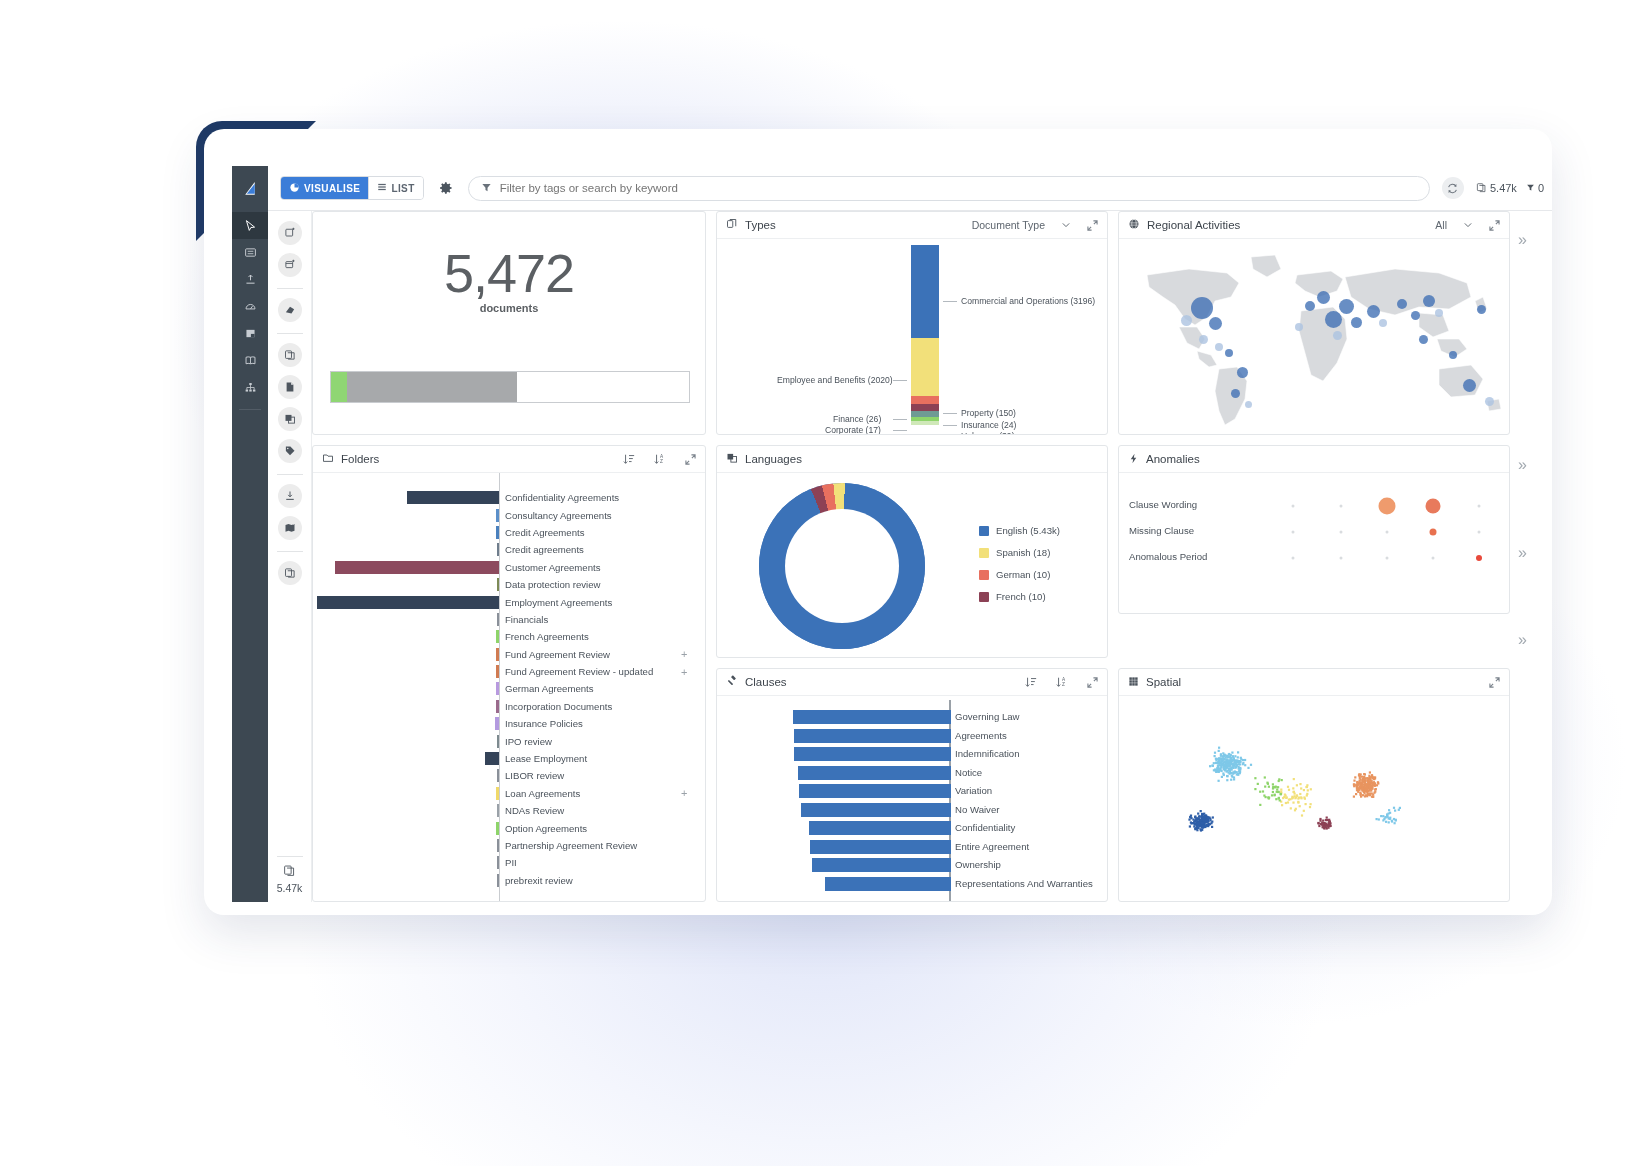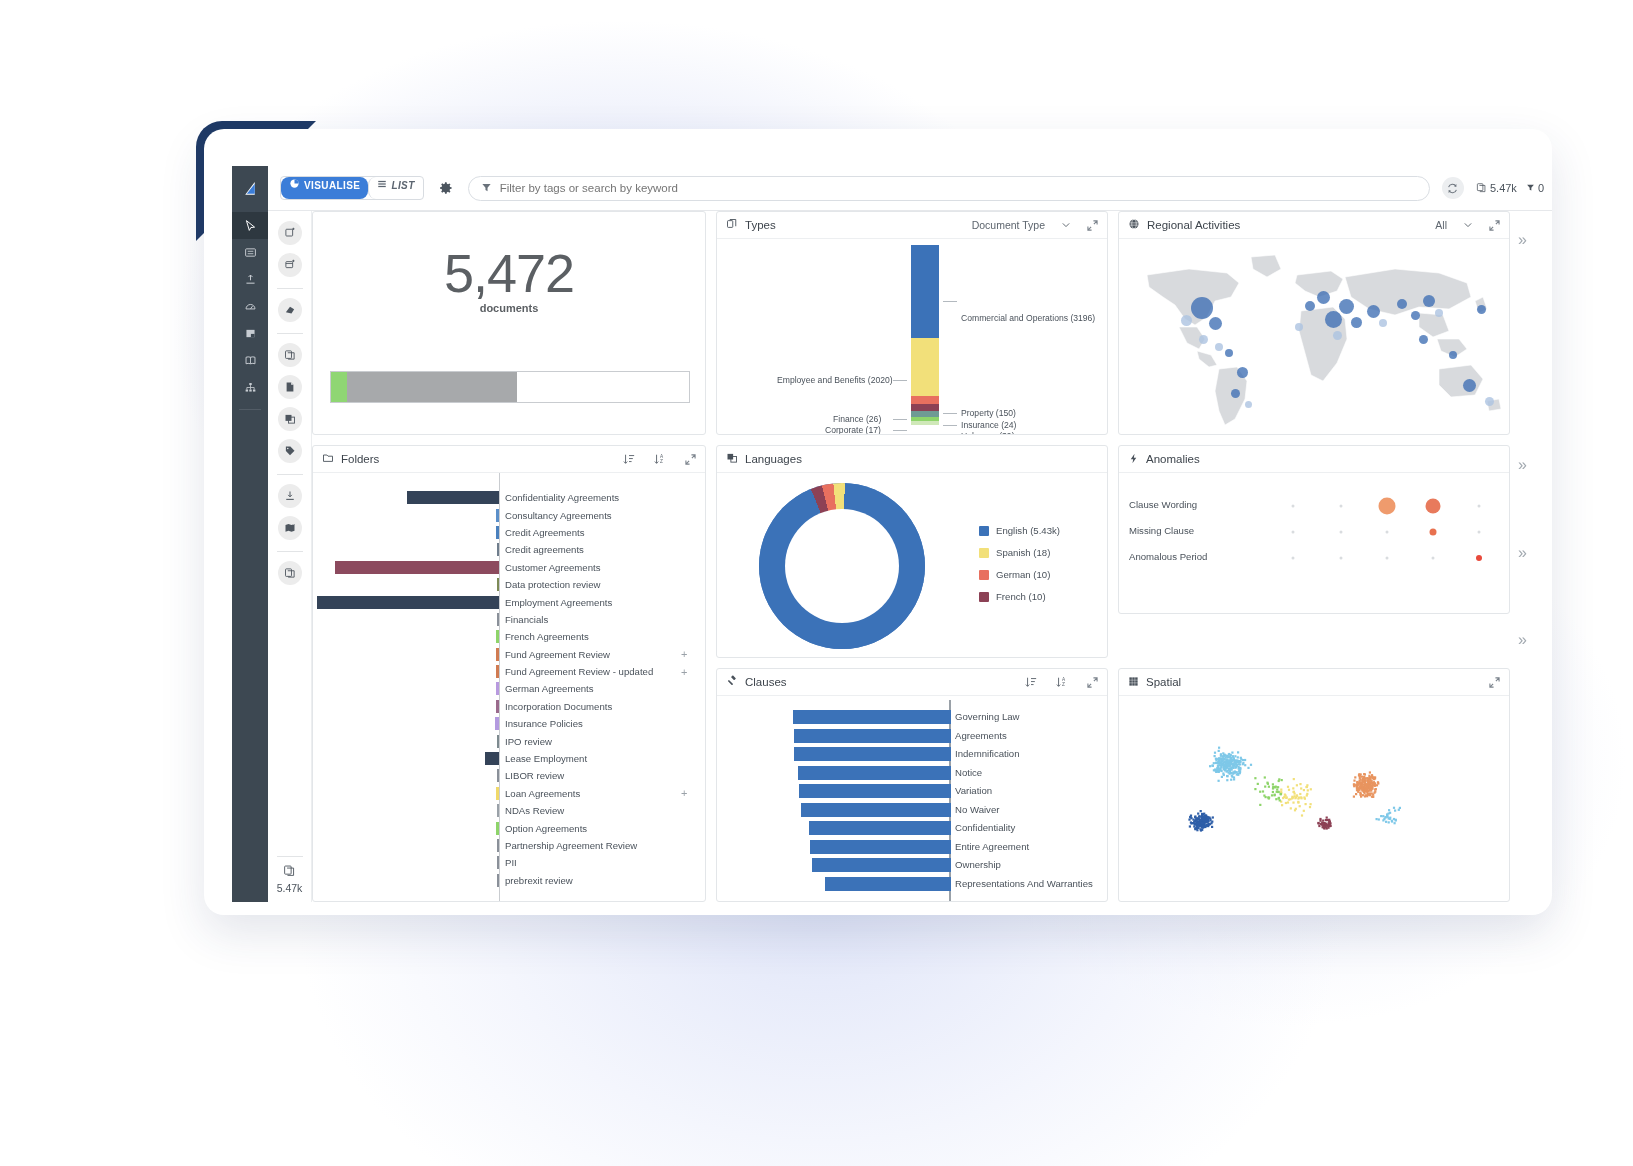--- a/index.html
+++ b/index.html
@@ -40,26 +40,26 @@
     position: absolute; left: 268px; top: 166px; width: 1284px; height: 45px;
     background: #ffffff; border-bottom: 1px solid #e6e8eb;
     display: flex; align-items: center; padding: 0 8px 0 6px;
   }
   .seg {
     display: flex; align-items: center; height: 24px;
     border: 1px solid #d8dce1; border-radius: 4px; overflow: hidden;
     margin-left: 6px;
   }
   .seg-btn {
-    display: flex; align-items: flex-end; gap: 4px;
-    height: 100%; padding: 8px 8px; font-size: 10px; letter-spacing: .4px;
-    font-weight: 600; color: #5c6570; background: #fff; cursor: pointer; border-radius: 8px;
+    display: flex; align-items: center; gap: 4px;
+    height: 100%; padding: 0 8px; font-size: 10px; letter-spacing: .4px;
+    font-weight: 600; color: #5c6570; background: #fff; cursor: pointer;
   }
   .seg-btn.active { background: #3b7dd8; color: #fff; }
-  .seg-btn + .seg-btn { border-left: 1px solid #d8dce1; font-style: italic; }
+  .seg-btn + .seg-btn { border-left: 1px solid #d8dce1; }
   .gear-btn {
     margin-left: 12px; width: 20px; height: 20px; display: flex;
     align-items: center; justify-content: center; cursor: pointer; color: #4c555f;
   }
   .search-wrap {
     flex: 1; margin-left: 12px; height: 25px;
     border: 1px solid #dadee3; border-radius: 13px;
     display: flex; align-items: center; padding: 0 12px; gap: 8px;
     background: #fff;
   }
@@ -425,21 +425,21 @@
       <div class="types-bar">
         <div style="height:51.5%;background:#3b72b8"></div>
         <div style="height:32.6%;background:#f2e07a"></div>
         <div style="height:4.4%;background:#e8705f"></div>
         <div style="height:3.9%;background:#8c4155"></div>
         <div style="height:3.3%;background:#6f9b94"></div>
         <div style="height:2.2%;background:#8ed46a"></div>
         <div style="height:2.1%;background:#cfe8b8"></div>
       </div>
       <div class="leader" style="left:226px; top:62px; width:14px;"></div>
-      <div class="tlabel" style="left:244px; top:74px;">Commercial and Operations (3196)</div>
+      <div class="tlabel" style="left:244px; top:57px;">Commercial and Operations (3196)</div>
 
       <div class="leader" style="left:176px; top:141px; width:14px;"></div>
       <div class="tlabel" style="left:60px; top:136px;">Employee and Benefits (2020)</div>
 
       <div class="leader" style="left:226px; top:174px; width:14px;"></div>
       <div class="tlabel" style="left:244px; top:169px;">Property (150)</div>
 
       <div class="leader" style="left:176px; top:180px; width:14px;"></div>
       <div class="tlabel" style="left:116px; top:175px;">Finance (26)</div>
 

